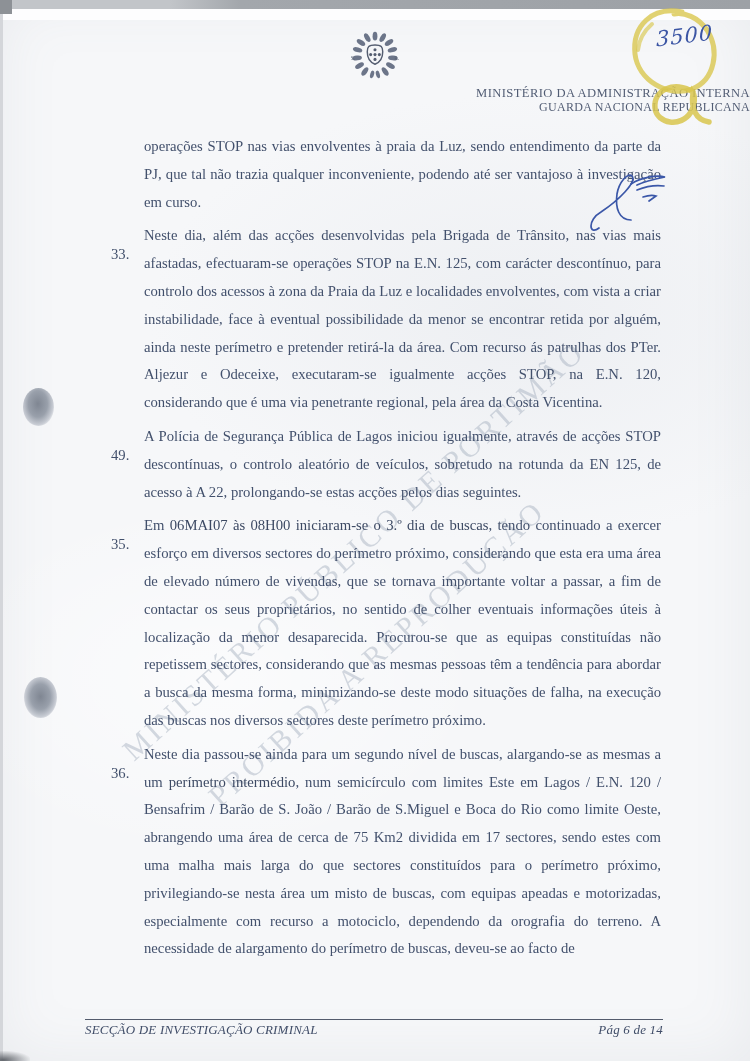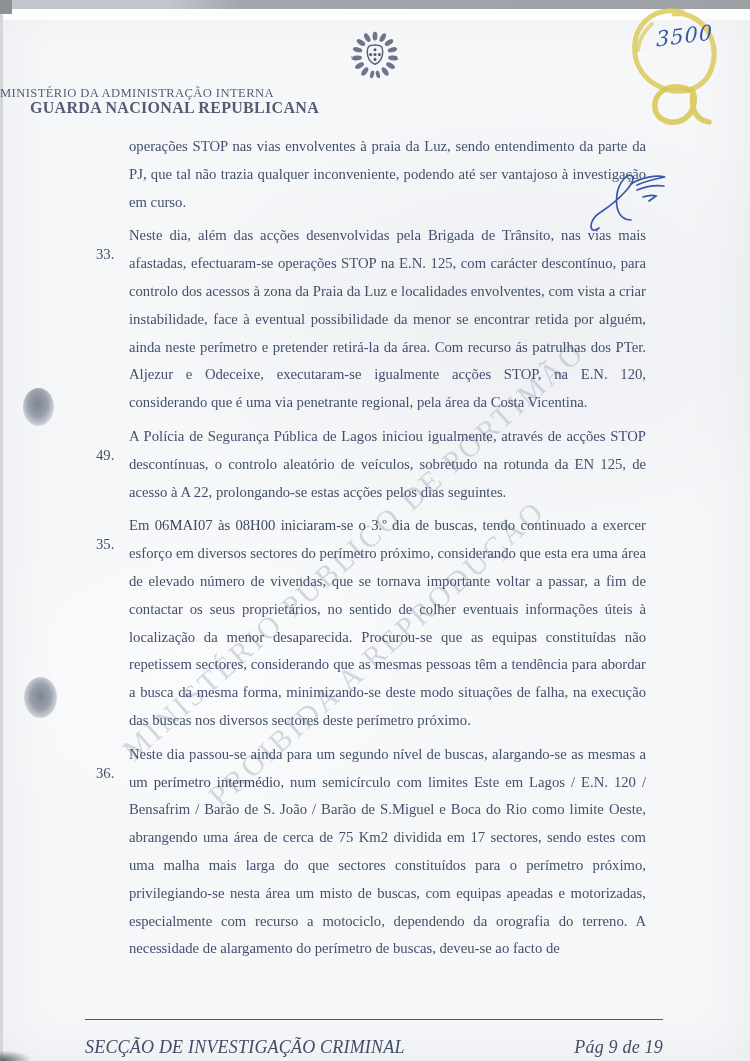--- a/index.html
+++ b/index.html
@@ -21,43 +21,43 @@
   .left-edge{position:absolute;left:0;top:0;width:3px;height:1061px;background:#d4d6da;z-index:3;}
   .corner-bl{position:absolute;left:0;top:1051px;width:30px;height:10px;
     background:radial-gradient(ellipse at 10% 90%, #63676d 0%, rgba(99,103,109,0) 75%);z-index:4;}
   .punch-hole{position:absolute;border-radius:50%;z-index:2;}
   .hole-1{left:23px;top:388px;width:31px;height:38px;
     background:radial-gradient(ellipse at 48% 42%, #7f8692 0%, #99a0ab 42%, #c7cbd3 66%, rgba(246,247,249,0) 80%);}
   .hole-2{left:24px;top:677px;width:33px;height:41px;
     background:radial-gradient(ellipse at 50% 48%, #7f8692 0%, #99a0ab 42%, #c7cbd3 66%, rgba(246,247,249,0) 80%);}
 
   
-  .header{position:absolute;left:0;top:30px;width:750px;text-align:left;z-index:6;color:#525d74;}
+  .header{position:absolute;left:0;top:30px;width:750px;text-align:right;z-index:6;color:#525d74;}
   .crest{display:block;margin:0 auto 2px auto;}
   .h-line1{font-size:12.6px;letter-spacing:.4px;line-height:14px;}
-  .h-line2,.h-line3{font-size:16px;font-weight:700;letter-spacing:.3px;line-height:15px;padding-left:30px;}
+  .h-line2,.h-line3{font-size:12px;font-weight:400;letter-spacing:.3px;line-height:15px;padding-left:30px;}
 
   
   .wm{position:absolute;white-space:nowrap;font-size:30px;letter-spacing:3px;
       color:rgba(156,166,184,.42);z-index:1;transform-origin:0 0;pointer-events:none;}
   .wm1{left:116px;top:742px;transform:rotate(-42deg);}
   .wm2{left:202px;top:788px;transform:rotate(-42deg);}
 
   
-  .body-text{position:absolute;left:96px;top:133px;width:550px;z-index:2;
+  .body-text{position:absolute;left:111px;top:133px;width:550px;z-index:2;
     color:#42506c;font-size:14.7px;line-height:27.8px;text-align:justify;}
   .para{position:relative;margin:0 0 6px 0;padding-left:33px;}
   .para.cont{padding-left:33px;}
   .num{position:absolute;left:0;top:0;margin-top:19px;}
   .b{font-weight:400;color:#3c4963;}
 
   
   .footer{position:absolute;left:85px;top:1019px;width:578px;z-index:2;
-    border-top:1.5px solid #535b6c;padding-top:17px;display:flex;justify-content:space-between;
-    font-style:italic;font-size:18px;color:#404d68;letter-spacing:.2px;text-align:right;}
+    border-top:1.5px solid #535b6c;padding-top:2px;display:flex;justify-content:space-between;
+    font-style:italic;font-size:13px;color:#404d68;letter-spacing:.2px;text-align:right;}
 
   
   .circle-note{position:absolute;left:622px;top:4px;z-index:7;}
   .ref-number{position:absolute;left:656px;top:24px;z-index:8;
     font-family:"DejaVu Serif", serif;font-style:italic;font-size:21px;color:#3b55a4;
     transform:rotate(-7deg) skewX(-6deg);letter-spacing:1px;}
   .letter-a{position:absolute;left:645px;top:80px;z-index:7;}
   .rubric{position:absolute;left:585px;top:170px;z-index:7;}
 </style>
 </head>
@@ -134,16 +134,16 @@
 
     <p class="para"><span class="num">49.</span><span>A Polícia de Segurança Pública de Lagos iniciou igualmente, através de acções STOP descontínuas, o controlo aleatório de veículos, sobretudo na rotunda da EN 125, de acesso à A 22, prolongando-se estas acções pelos dias seguintes.</span></p>
 
     <p class="para"><span class="num">35.</span><span>Em </span><span class="b">06MAI07 às 08H00 iniciaram-se o 3.º dia de buscas</span><span>, tendo continuado a exercer esforço em diversos sectores do perímetro próximo, considerando que esta era uma área de elevado número de vivendas, que se tornava importante voltar a passar, a fim de contactar os seus proprietários, no sentido de colher eventuais informações úteis à localização da menor desaparecida. Procurou-se que as equipas constituídas não repetissem sectores, considerando que as mesmas pessoas têm a tendência para abordar a busca da mesma forma, minimizando-se deste modo situações de falha, na execução das buscas nos diversos sectores deste perímetro próximo.</span></p>
 
     <p class="para"><span class="num">36.</span><span>Neste dia passou-se ainda para um segundo nível de buscas, alargando-se as mesmas a um </span><span class="b">perímetro intermédio</span><span>, num semicírculo com limites Este em Lagos / E.N. 120 / Bensafrim / Barão de S. João / Barão de S.Miguel e Boca do Rio como limite Oeste, abrangendo uma área de cerca de 75 Km2 dividida em 17 sectores, sendo estes com uma malha mais larga do que sectores constituídos para o perímetro próximo, privilegiando-se nesta área um misto de buscas, com equipas apeadas e motorizadas, especialmente com recurso a motociclo, dependendo da orografia do terreno. A necessidade de alargamento do perímetro de buscas, deveu-se ao facto de</span></p>
   </div>
 
   <div class="footer">
     <span>SECÇÃO DE INVESTIGAÇÃO CRIMINAL</span>
-    <span>Pág 9 de 19</span>
+    <span>Pág 6 de 14</span>
   </div>
 
 </div>
 
 </body></html>

